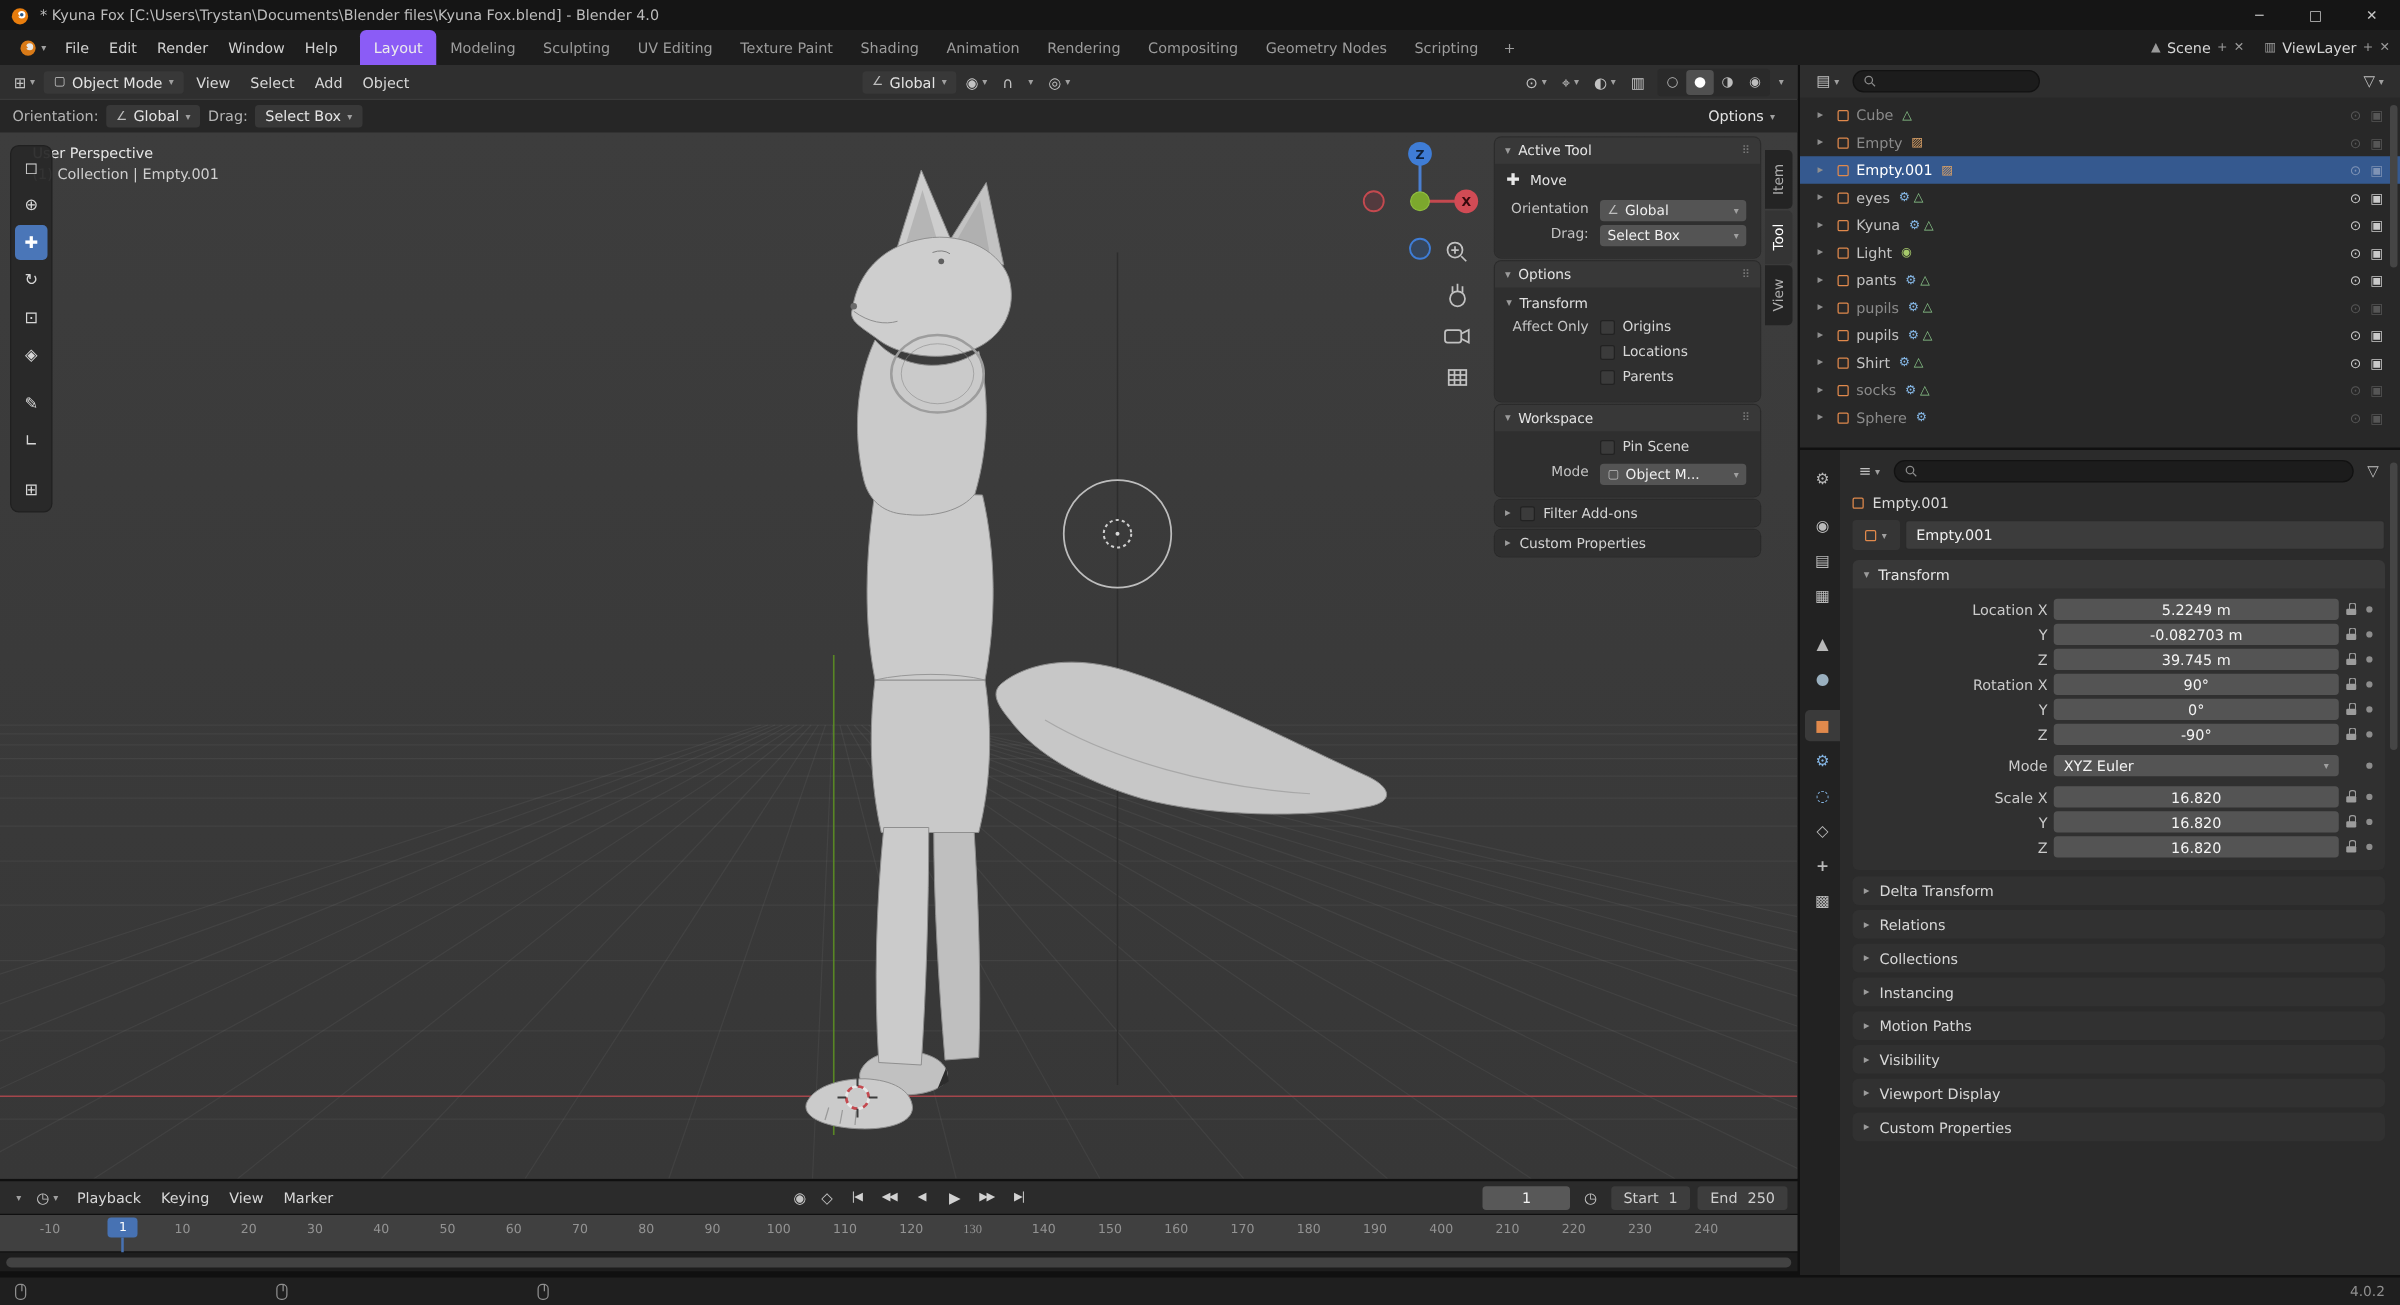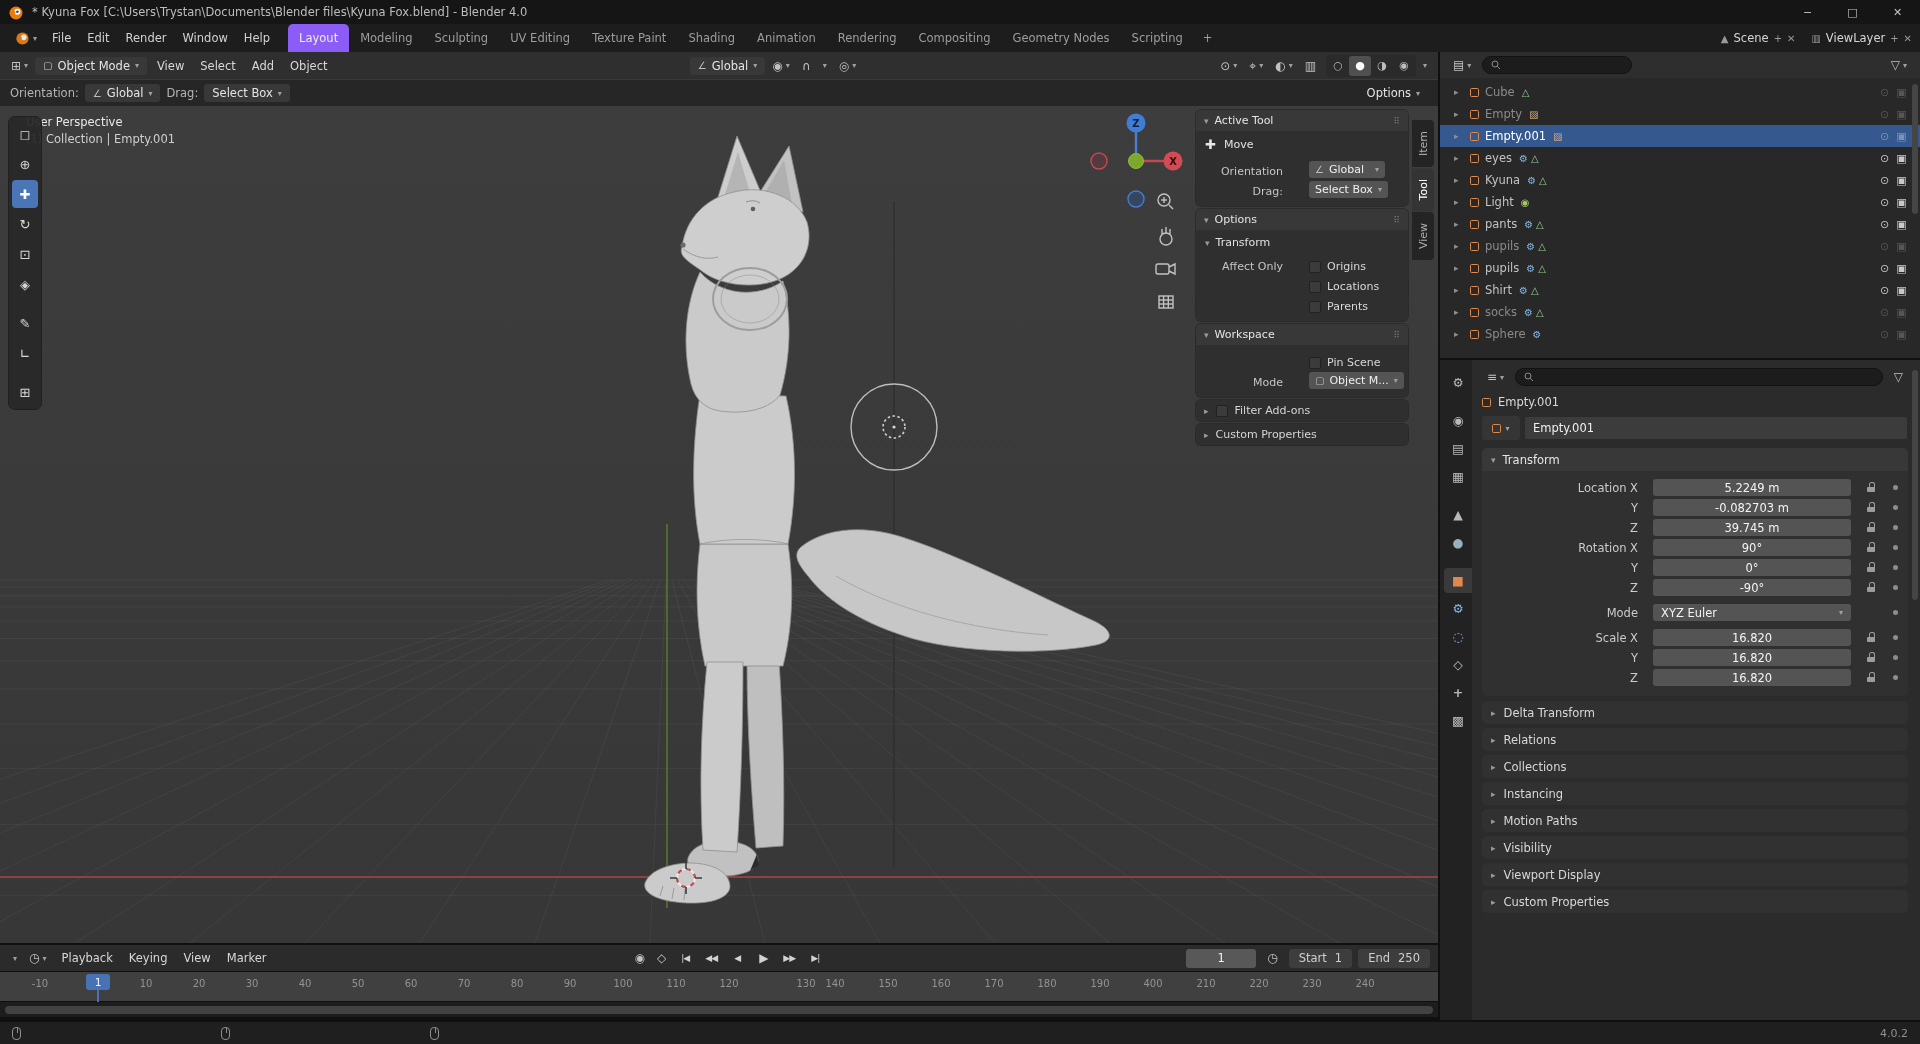--- a/index.html
+++ b/index.html
@@ -62,21 +62,21 @@
   .vt-btn.gap { margin-top:9px; }
 
   
   .npanel { position:absolute; right:30px; top:4px; width:212px; display:flex; flex-direction:column; gap:3px; z-index:5; font-size:11px; }
   .sec { background:rgba(46,46,46,.97); border-radius:5px; overflow:hidden; box-shadow:0 0 0 1px rgba(0,0,0,.28); }
   .sec-h { display:flex; align-items:center; gap:6px; padding:4px 8px; color:#e4e4e4; background:rgba(58,58,58,.9); }
   .grip { margin-left:auto; color:#787878; font-size:9px; }
   .sec-b { padding:4px 7px 6px; }
   .tool-display { display:flex; align-items:center; gap:8px; padding:2px 2px 6px; color:#e2e2e2; }
   .tool-glyph { font-size:13px; color:#e8e8e8; }
-  .prow { display:flex; align-items:flex-end; margin:2px 16px; min-height:18px; gap:20px; }
+  .prow { display:flex; align-items:flex-start; margin:2px 4px; min-height:18px; gap:3px; }
   .plabel { width:70px; text-align:right; padding-right:6px; color:#c5c5c5; flex:none; }
   .flex1 { flex:1; }
   .dd.small { height:17px; padding:0 6px; background:#545454; color:#efefef; }
   .dd.small .caret { margin-left:auto; }
   .pval { flex:1; display:flex; align-items:center; gap:6px; color:#d8d8d8; }
   .cb { width:12px; height:12px; background:#3b3b3b; border:1px solid #222; border-radius:2px; flex:none; }
   .subsec-h { display:flex; align-items:center; gap:6px; color:#e0e0e0; padding:2px 2px 4px; }
   .sec.collapsed { display:flex; align-items:center; gap:7px; padding:4px 8px; color:#d5d5d5; }
   .np-arrow { color:#9b9b9b; font-size:9px; }
 
@@ -114,21 +114,21 @@
   .props-search-row { display:flex; align-items:center; gap:6px; height:24px; margin-bottom:2px; flex:none; }
   .props-search { flex:1; }
   .breadcrumb { height:22px; display:flex; align-items:center; gap:7px; font-size:11.5px; color:#dadada; flex:none; }
   .obj-icon-box { width:9px; height:9px; border:1.2px solid #e0894c; border-radius:1.5px; flex:none; }
   .name-row { height:24px; display:flex; gap:4px; margin:3px 0 8px; flex:none; }
   .name-dd { width:38px; background:#353535; border-radius:3px; display:flex; align-items:center; justify-content:center; gap:4px; }
   .name-field { flex:1; background:#3c3c3c; border:1px solid #2a2a2a; border-radius:3px; display:flex; align-items:center; padding:0 8px; color:#efefef; font-size:11.5px; }
   .panel { border-radius:5px; overflow:hidden; margin-bottom:5px; flex:none; }
   .panel-h { height:23px; background:#383838; display:flex; align-items:center; gap:7px; padding:0 9px; color:#e6e6e6; font-size:11.5px; }
   .panel-b { background:#303030; padding:6px 8px 8px; }
-  .trow { display:flex; align-items:center; height:19px; margin:1px 0; gap:15px; font-size:11.5px; }
+  .trow { display:flex; align-items:center; height:19px; margin:1px 0; gap:5px; font-size:11.5px; }
   .tlabel { width:148px; text-align:right; color:#cbcbcb; flex:none; }
   .tfield { flex:1; height:17px; background:#545454; border-radius:3px; display:flex; align-items:center; justify-content:center; color:#f4f4f4; }
   .tfield.dd-style { justify-content:flex-start; padding:0 8px; }
   .tfield.dd-style .caret { margin-left:auto; }
   .lock { position:relative; width:11px; height:11px; flex:none; }
   .lock::before { content:""; position:absolute; top:0; left:3px; width:4px; height:5px; border:1px solid #9c9c9c; border-bottom:none; border-radius:2.5px 2.5px 0 0; }
   .lock::after { content:""; position:absolute; top:5px; left:1px; width:8px; height:5px; background:#9c9c9c; border-radius:1px; }
   .adot { width:5px; height:5px; border-radius:50%; background:#8d8d8d; flex:none; margin:0 2px 0 1px; }
   .mode-gap { height:4px; flex:none; }
   .col-sec { height:23px; background:#313131; border-radius:5px; margin-bottom:4px; display:flex; align-items:center; gap:8px; padding:0 9px; color:#d8d8d8; font-size:11.5px; flex:none; }
@@ -585,21 +585,21 @@
           <span class="tick" style="left: 252px;">30</span>
           <span class="tick" style="left: 305px;">40</span>
           <span class="tick" style="left: 358px;">50</span>
           <span class="tick" style="left: 411px;">60</span>
           <span class="tick" style="left: 464px;">70</span>
           <span class="tick" style="left: 517px;">80</span>
           <span class="tick" style="left: 570px;">90</span>
           <span class="tick" style="left: 623px;">100</span>
           <span class="tick" style="left: 676px;">110</span>
           <span class="tick" style="left: 729px;">120</span>
-          <span class="tick" style="left: 806px;">130</span>
+          <span class="tick" style="left: 778px; font-family: Liberation Serif, serif;">130</span>
           <span class="tick" style="left: 835px;">140</span>
           <span class="tick" style="left: 888px;">150</span>
           <span class="tick" style="left: 941px;">160</span>
           <span class="tick" style="left: 994px;">170</span>
           <span class="tick" style="left: 1047px;">180</span>
           <span class="tick" style="left: 1100px;">190</span>
           <span class="tick" style="left: 1153px;">400</span>
           <span class="tick" style="left: 1206px;">210</span>
           <span class="tick" style="left: 1259px;">220</span>
           <span class="tick" style="left: 1312px;">230</span>

